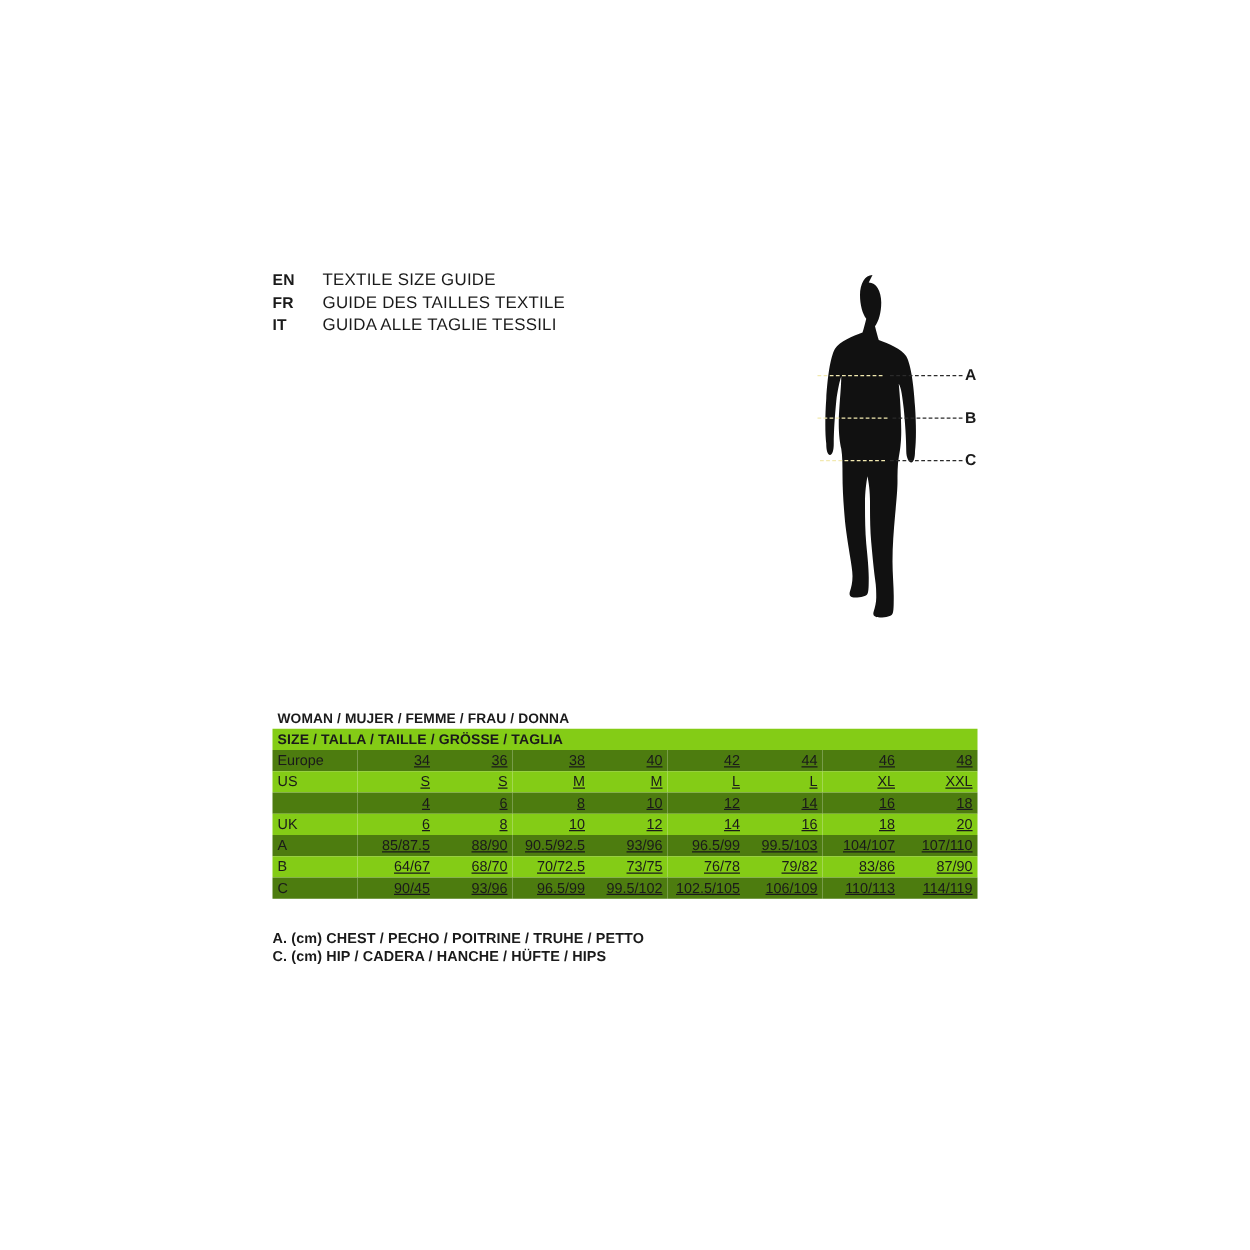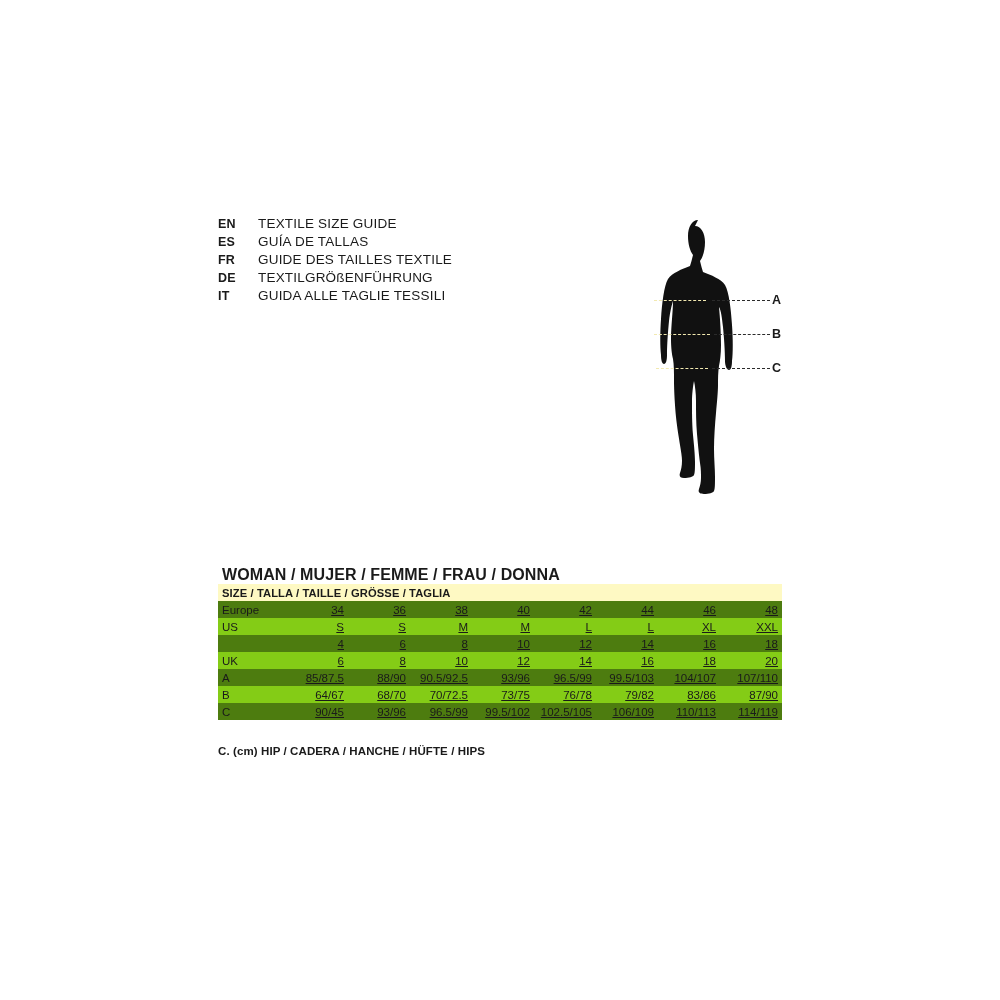--- a/index.html
+++ b/index.html
@@ -83,27 +83,27 @@
     font-size: 11.5px;
     color: #1a1a1a;
   }
   table.size-table td {
     height: 17px;
     padding: 0 4px;
     vertical-align: middle;
   }
   .row-title td {
     font-weight: bold;
-    font-size: 16px;
+    font-size: 11px;
     background: #ffffff;
     letter-spacing: 0.1px;
     height: 18px;
   }
   .row-header td {
-    background: #fef9c3;
+    background: #84cc16;
     font-weight: bold;
     font-size: 11.2px;
     letter-spacing: 0.1px;
     height: 17px;
   }
   .row-alt td { background: #84cc16; }
   .row-plain td { background: #4d7c0f; }
   td.label-cell {
     text-align: left;
     padding-left: 4px;
@@ -132,30 +132,22 @@
 </style>
 </head>
 <body>
 
 <div id="lang-block">
   <div class="lang-row">
     <span class="lang-code">EN</span>
     <span class="lang-text">TEXTILE SIZE GUIDE</span>
   </div>
   <div class="lang-row">
-    <span class="lang-code">ES</span>
-    <span class="lang-text">GUÍA DE TALLAS</span>
-  </div>
-  <div class="lang-row">
     <span class="lang-code">FR</span>
     <span class="lang-text">GUIDE DES TAILLES TEXTILE</span>
-  </div>
-  <div class="lang-row">
-    <span class="lang-code">DE</span>
-    <span class="lang-text">TEXTILGRÖßENFÜHRUNG</span>
   </div>
   <div class="lang-row">
     <span class="lang-code">IT</span>
     <span class="lang-text">GUIDA ALLE TAGLIE TESSILI</span>
   </div>
 </div>
 
 <div id="figure-area">
   <svg id="figure-svg" width="220" height="390" viewBox="0 0 220 390">
     <path fill="#111111" d="
@@ -325,14 +317,15 @@
         <td class="val-cell">102.5/105</td>
         <td class="val-cell">106/109</td>
         <td class="val-cell">110/113</td>
         <td class="val-cell">114/119</td>
       </tr>
     </tbody>
   </table>
 </div>
 
 <div id="legend">
+  <div class="legend-row">A. (cm) CHEST / PECHO / POITRINE / TRUHE / PETTO</div>
   <div class="legend-row">C. (cm) HIP / CADERA / HANCHE / HÜFTE / HIPS</div>
 </div>
 
 </body></html>

